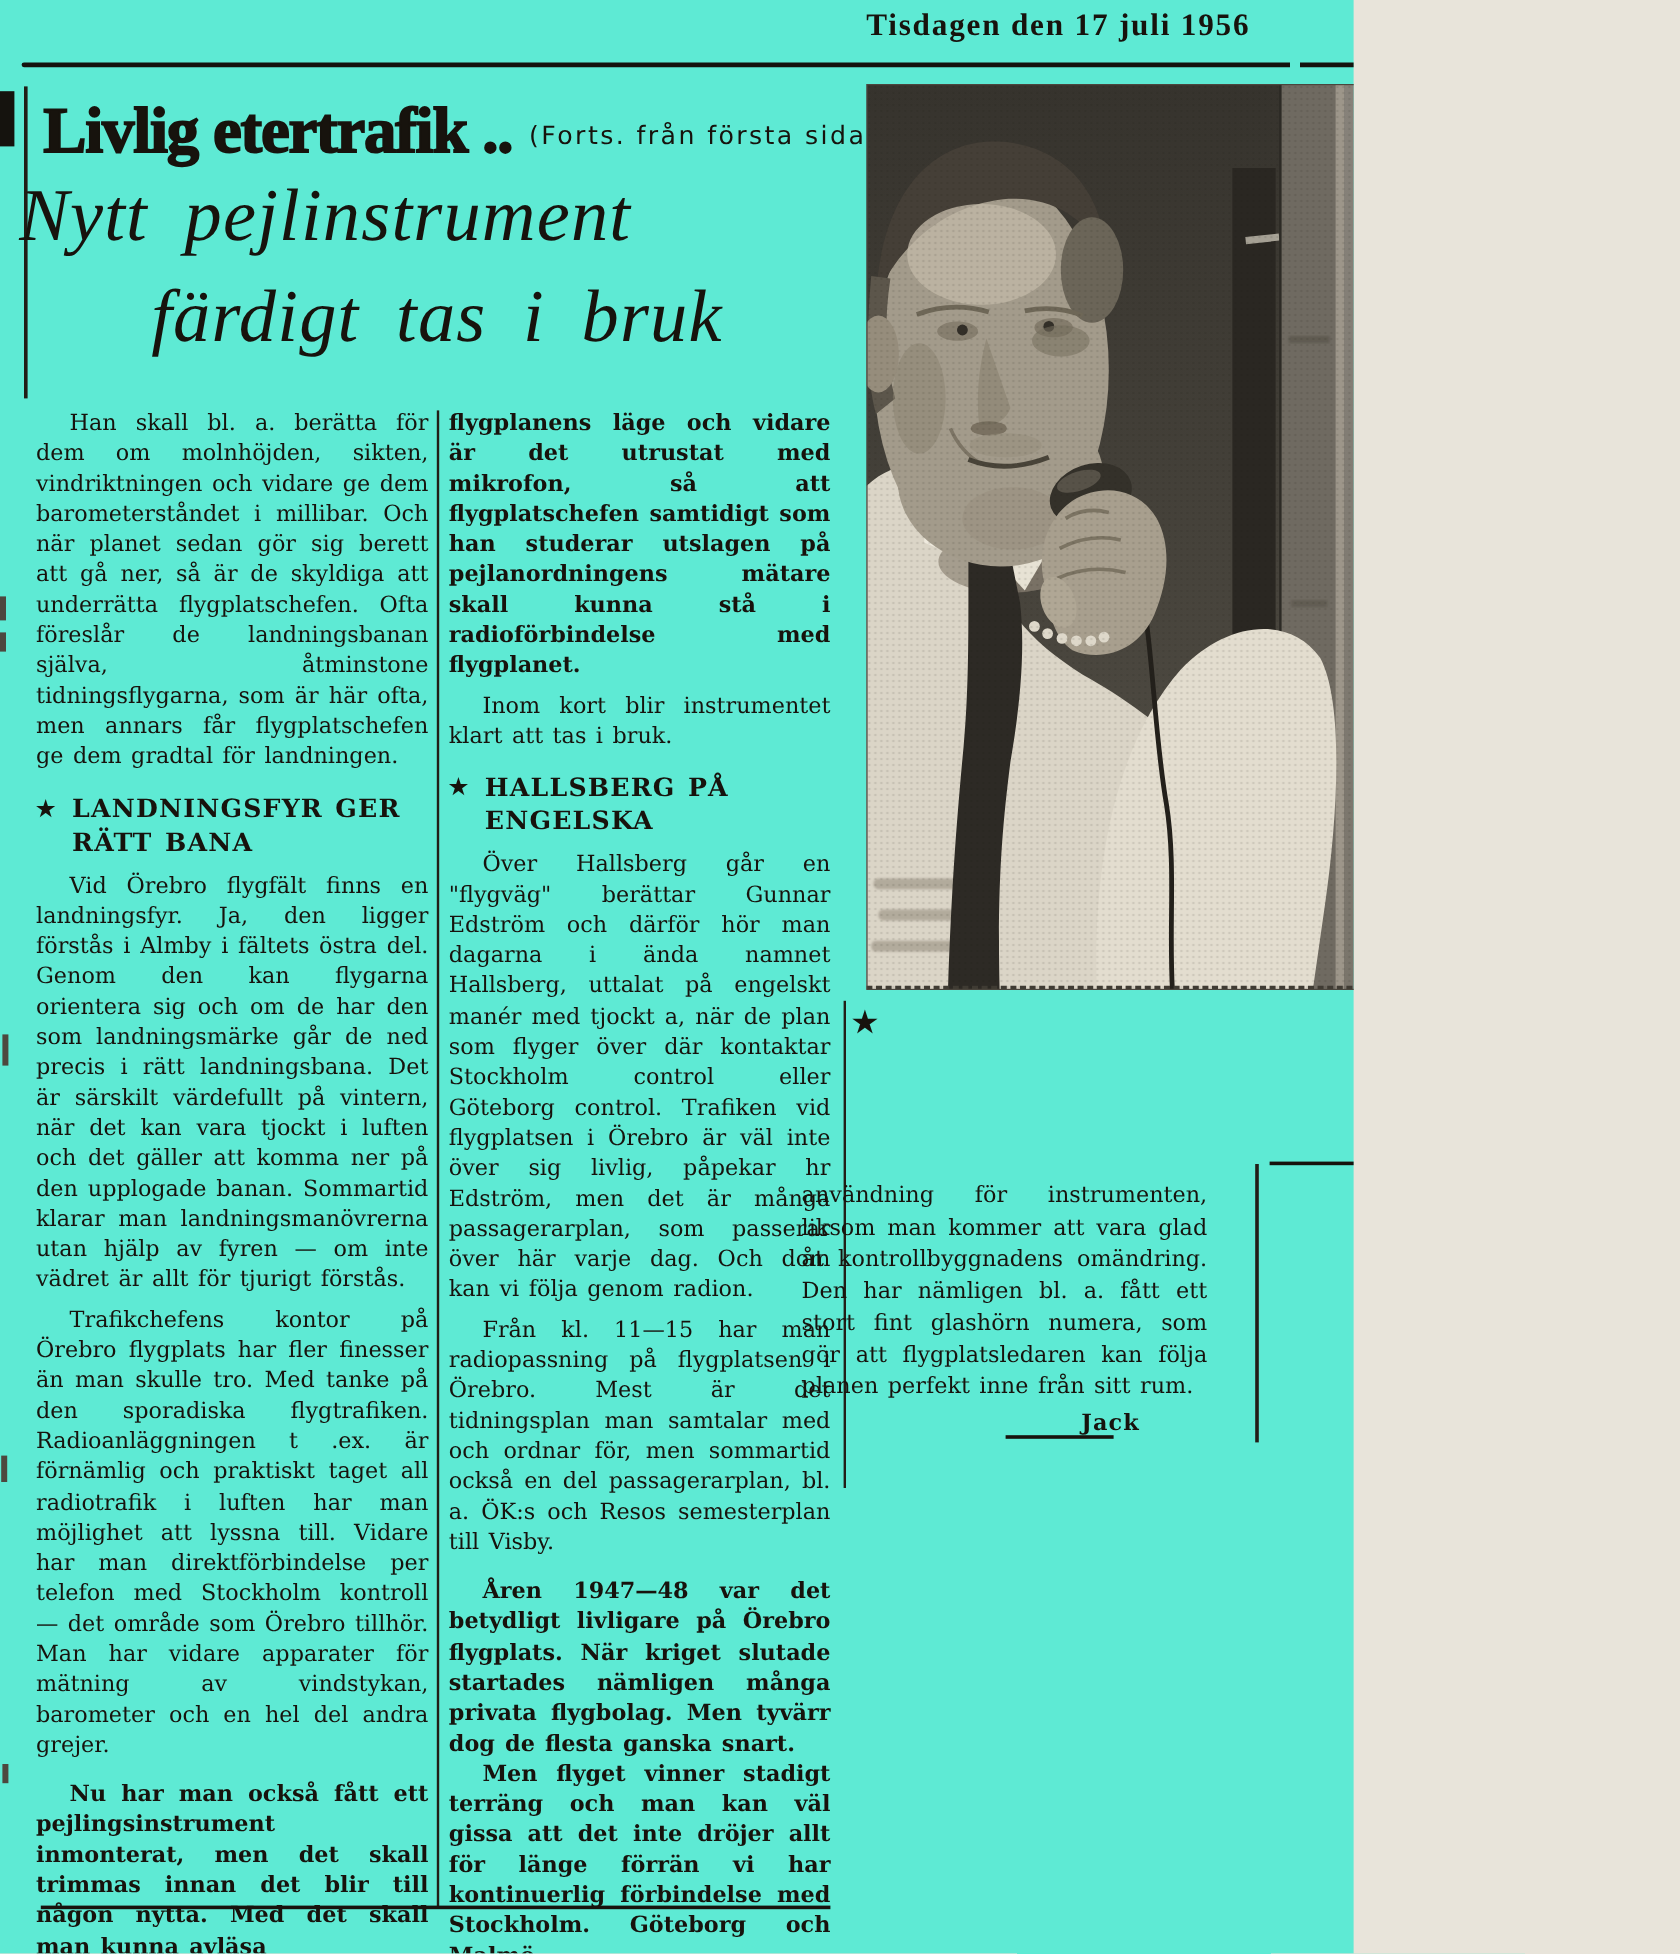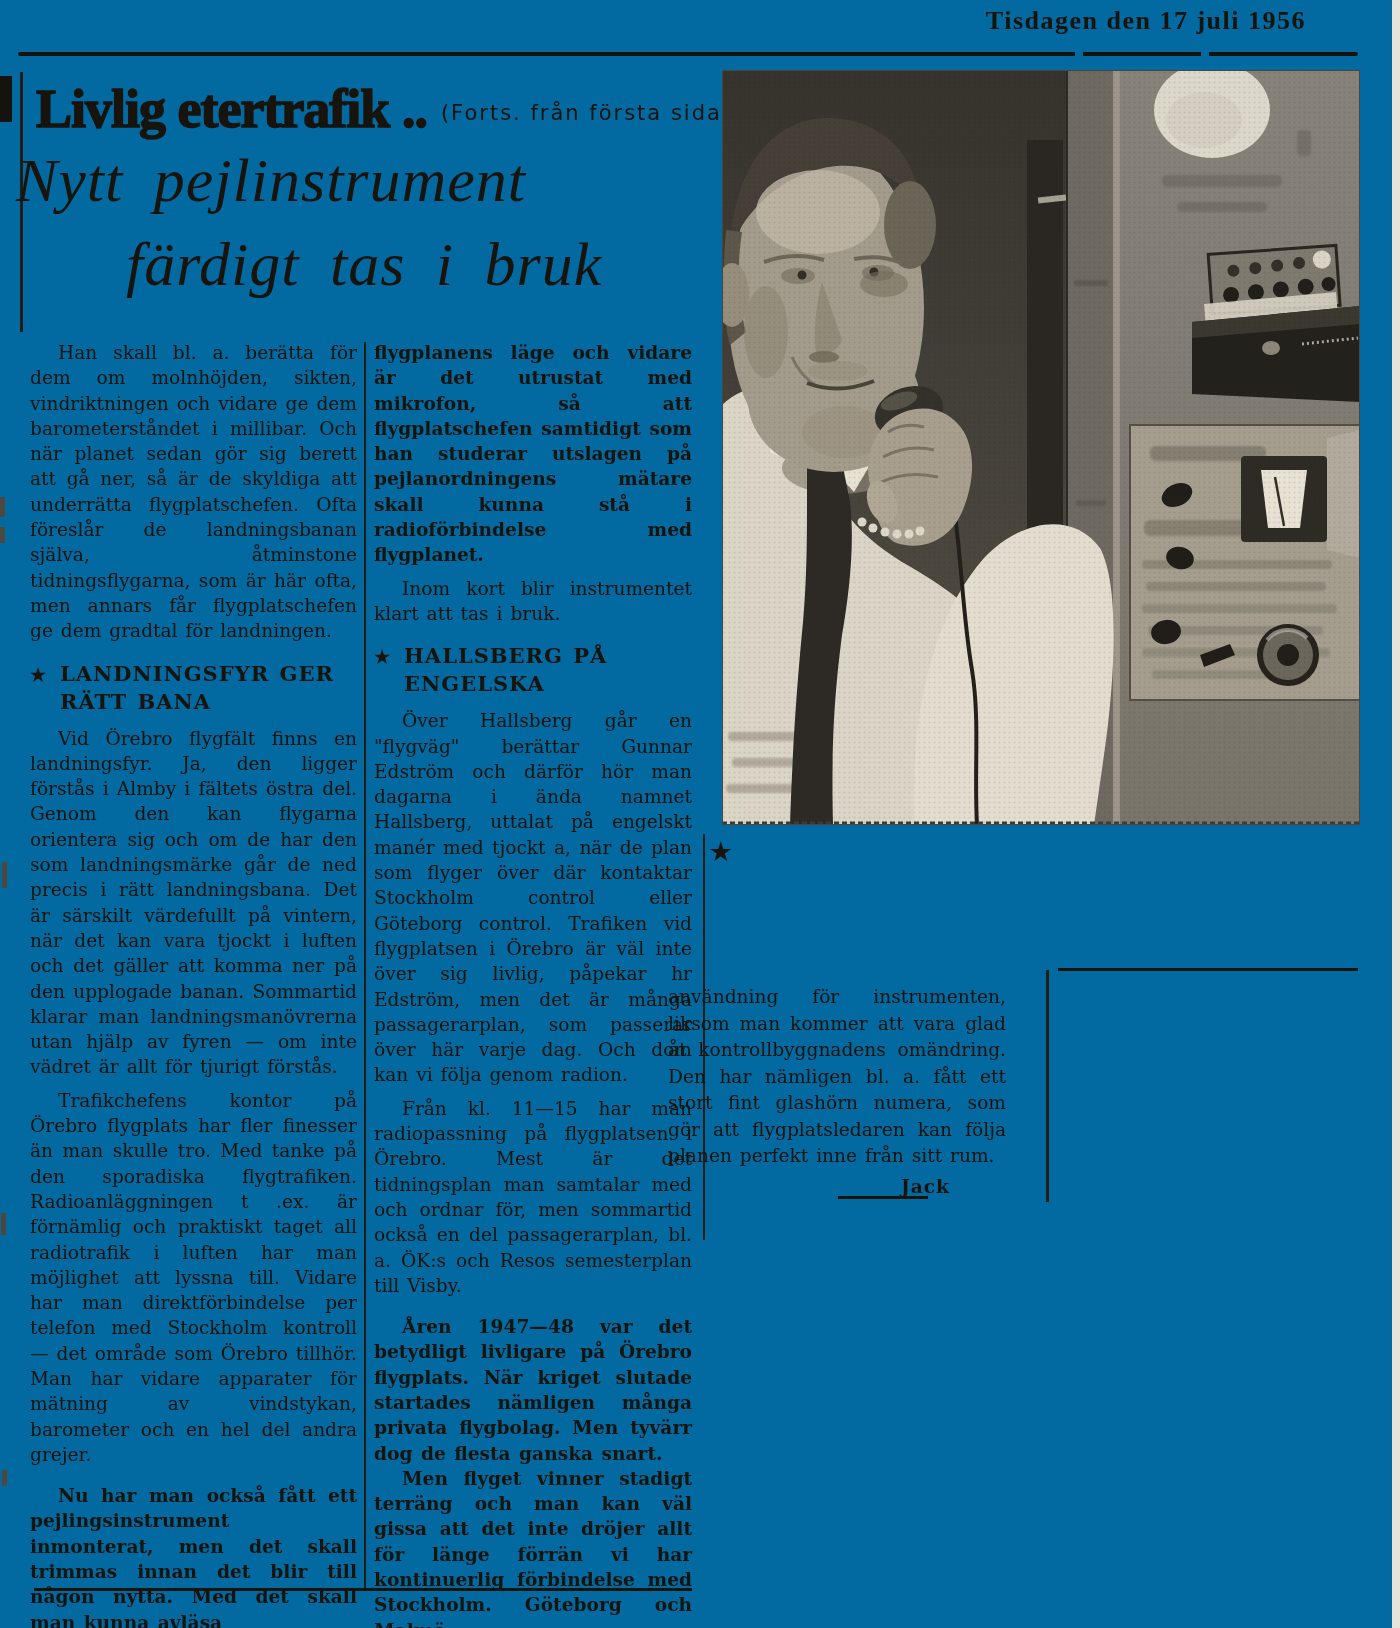--- a/index.html
+++ b/index.html
@@ -1,18 +1,18 @@
 <!DOCTYPE html>
 <html lang="sv"><head>
 <meta charset="utf-8">
 <style>
   html,body{margin:0;padding:0;background:#e8e4da;}
   .page{
-    position:relative; width:1392px; height:1628px;
-    background:#0369a1;
+    position:relative; width:1128px; height:1628px;
+    background:#5eead4;
     color:#17130d;
     font-family:"DejaVu Serif", serif;
     overflow:hidden;
   }
   
   .dateline{
     position:absolute; top:6px; right:86px;
     font:700 26px/30px "Liberation Serif", serif;
     letter-spacing:1.5px;
   }

